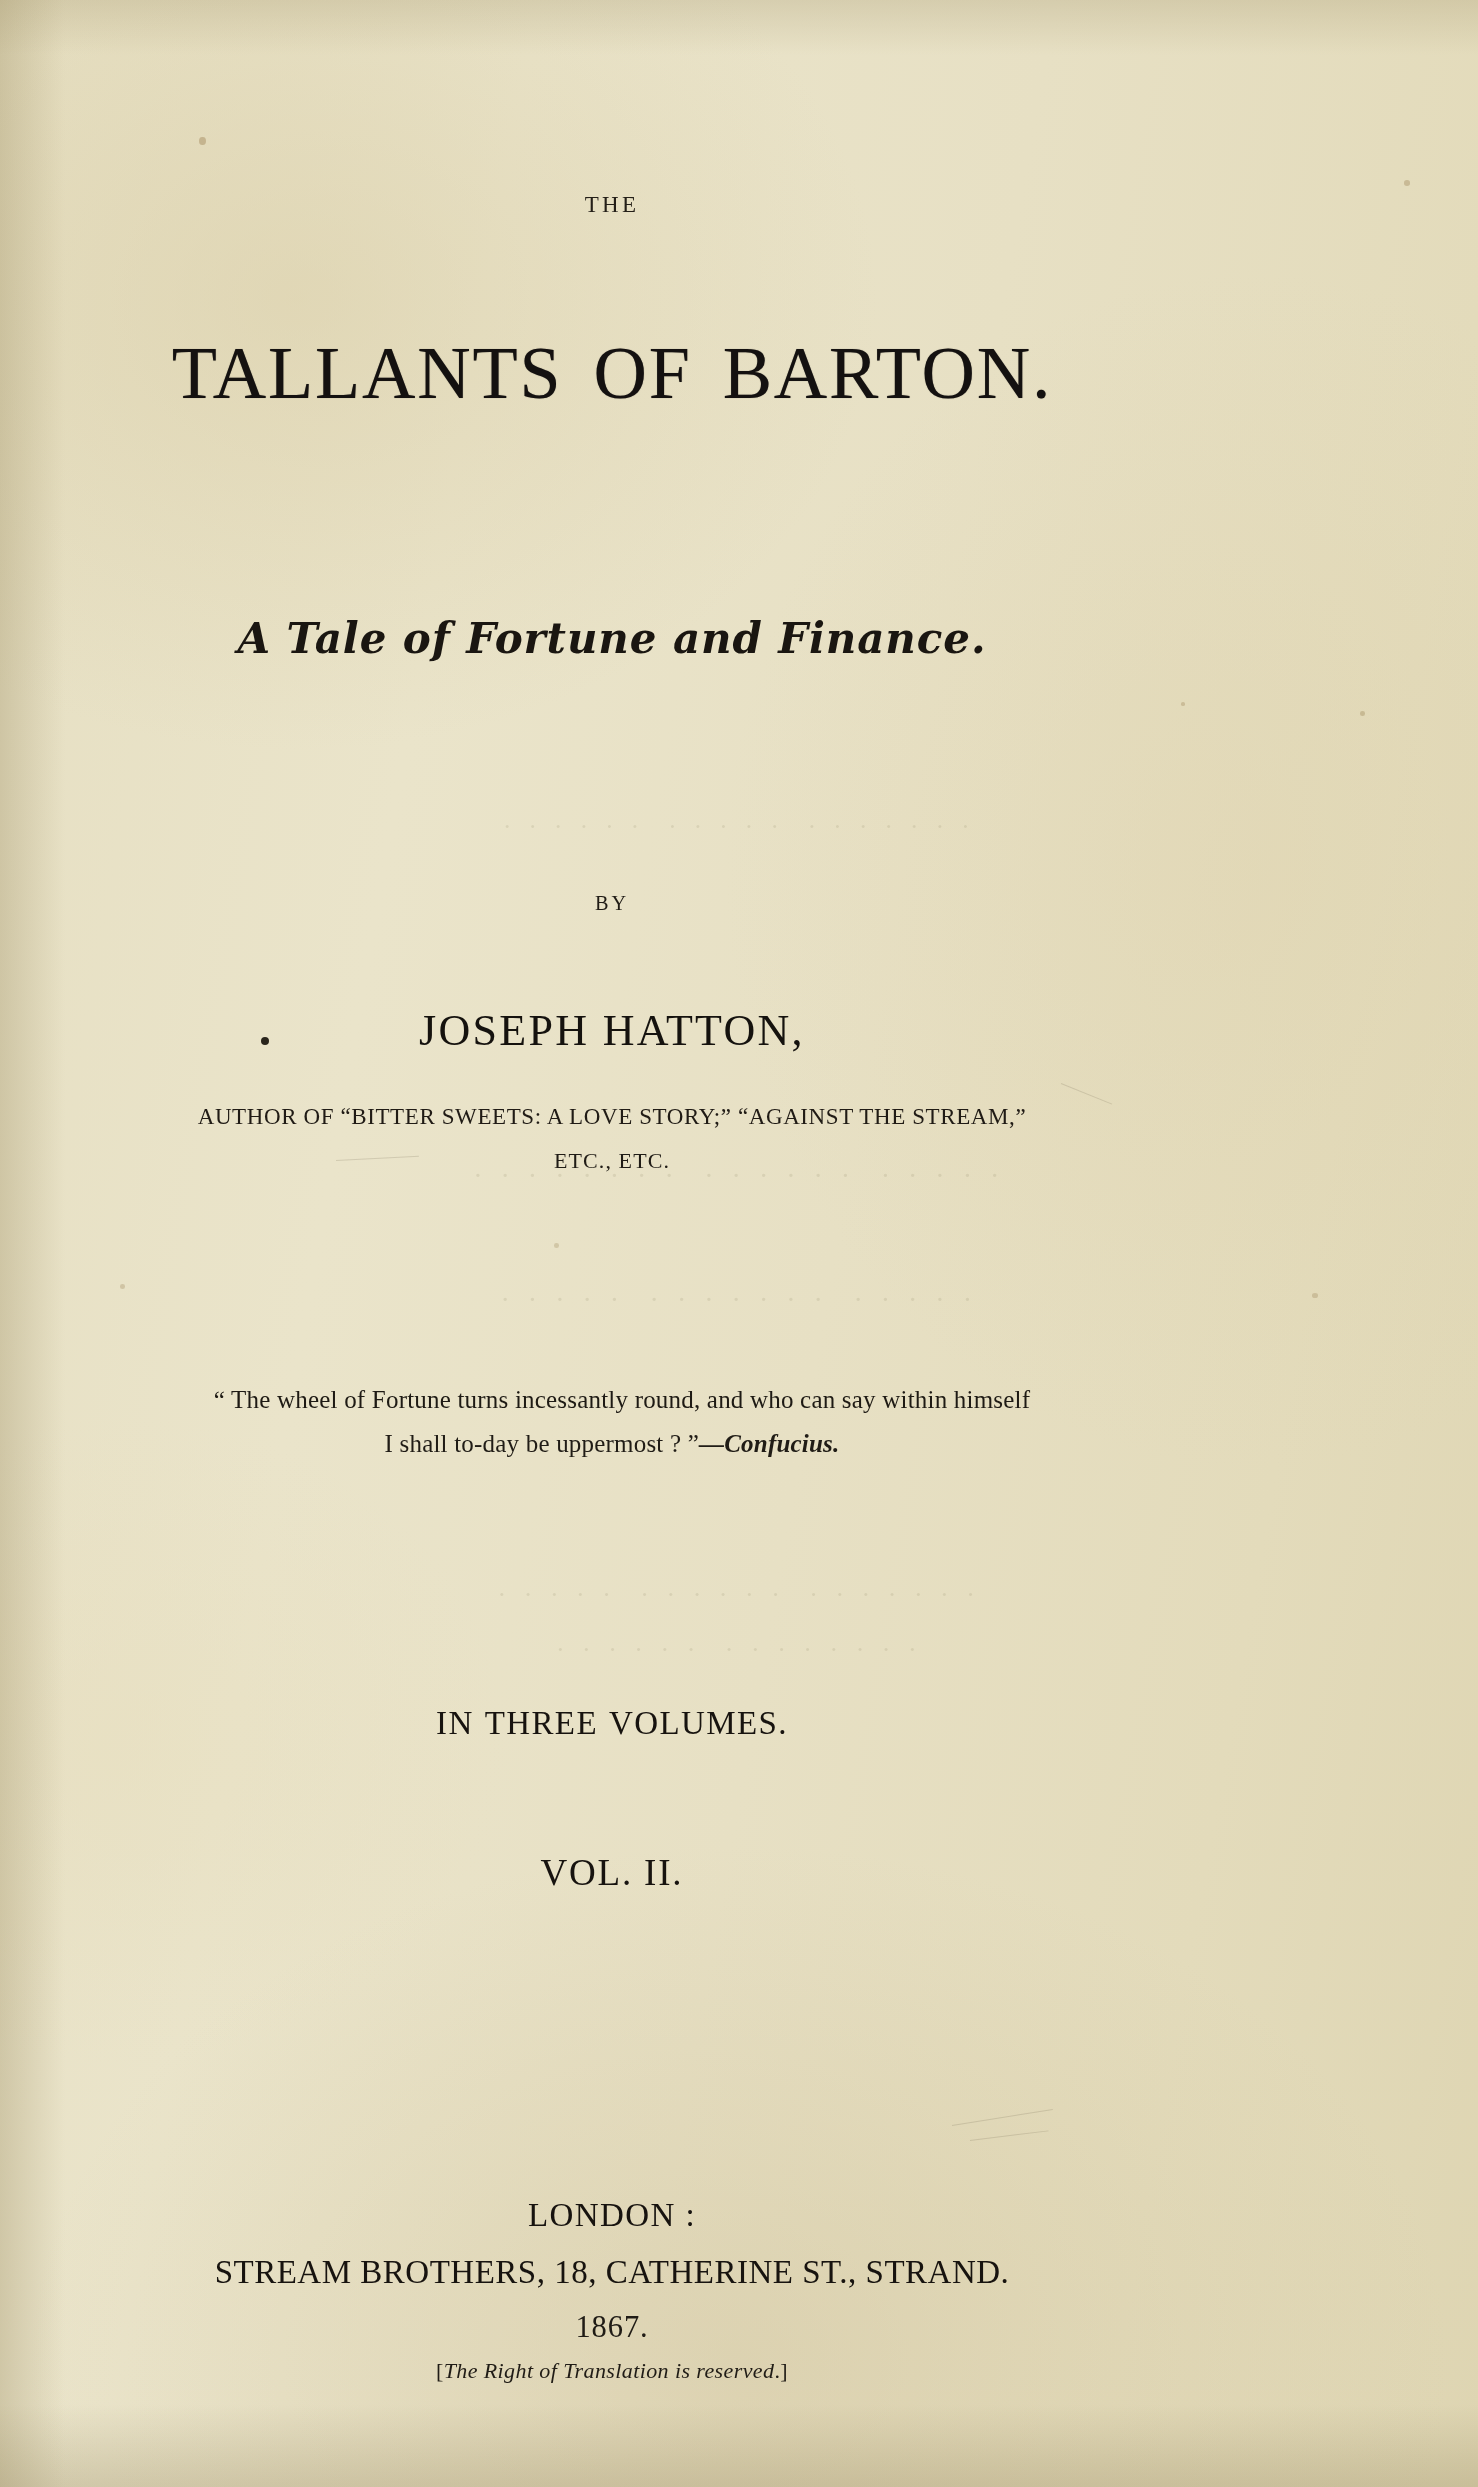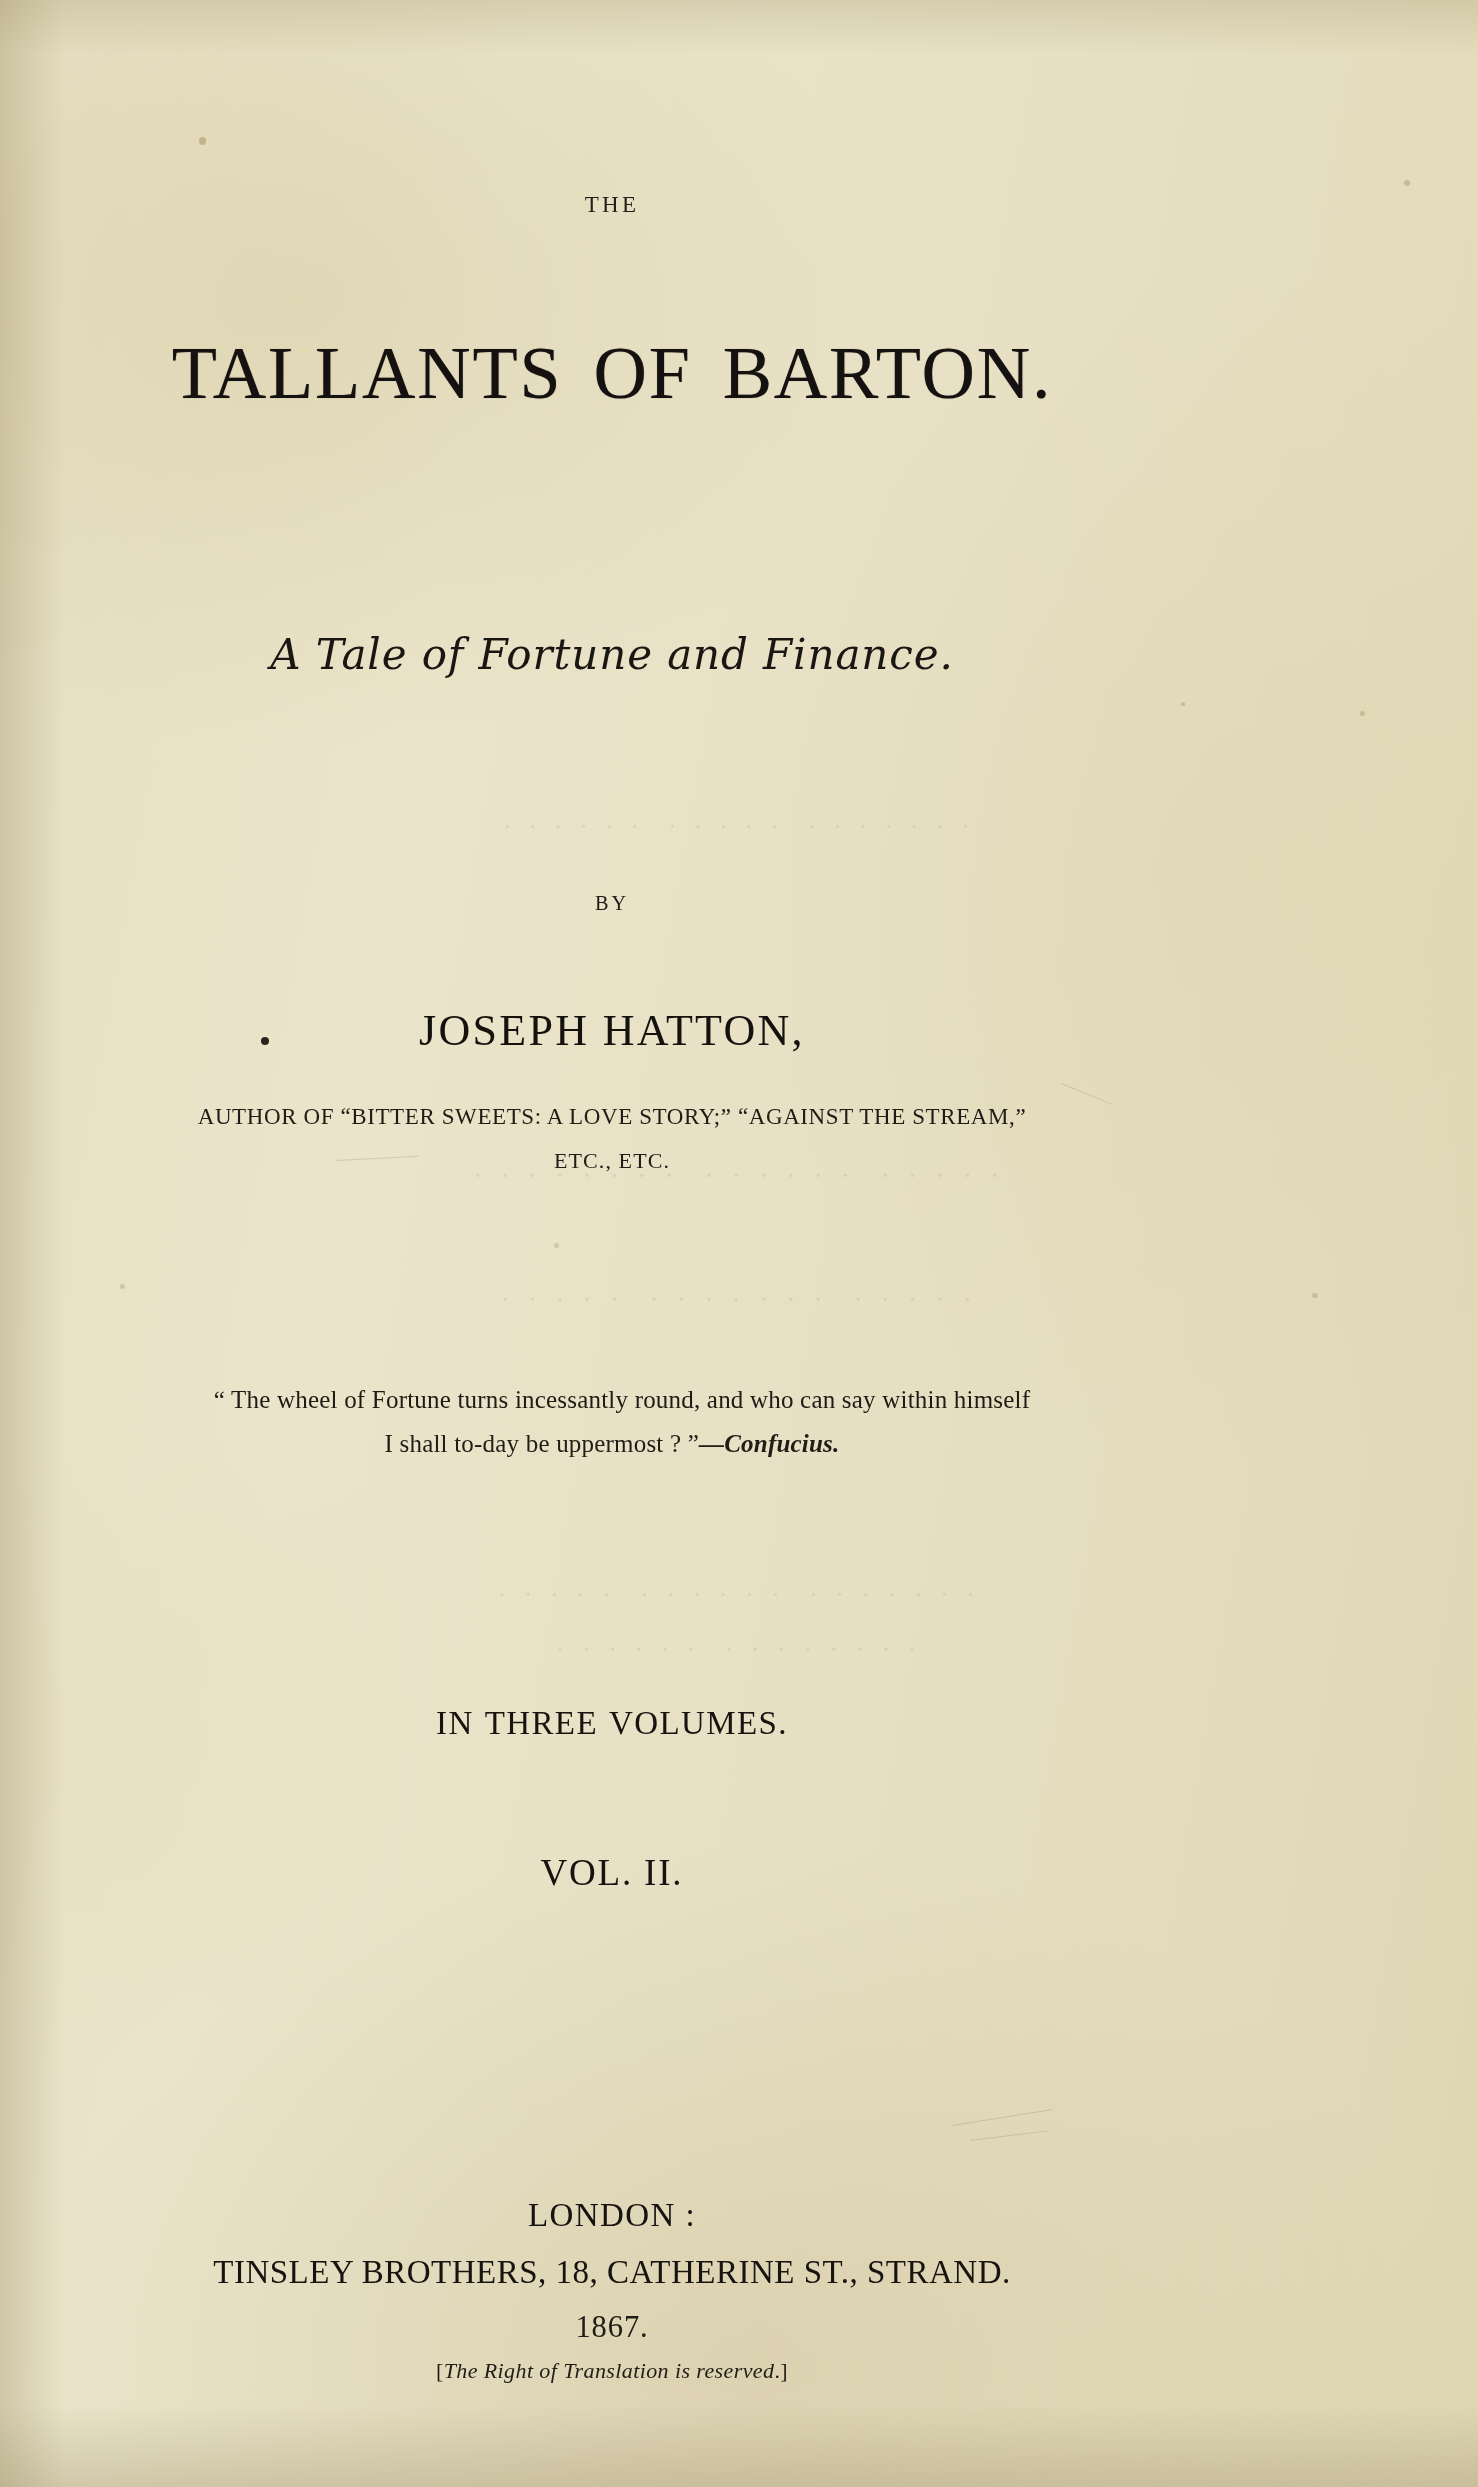--- a/index.html
+++ b/index.html
@@ -100,24 +100,23 @@
     text-shadow: 0 0 0.9px rgba(25,20,15,0.45);
   }
   .main-title .sp { display: inline-block; width: 31px; }
 
   .subtitle {
     position: absolute;
     top: 614px; left: 0; right: 0;
     font-size: 42px;
     color: #1a1611;
     font-family: "DejaVu Serif", serif;
-    font-weight: normal;
+    font-weight: bold;
     font-style: italic;
     letter-spacing: 0.9px;
-    margin-top: 16px;
   }
 
   .by {
     position: absolute;
     top: 892px; left: 0; right: 0;
     font-size: 20.3px;
     letter-spacing: 2.8px;
     font-variant: small-caps;
   }
 
@@ -276,21 +275,21 @@
 
     <div class="epigraph-1 line">“ The wheel of Fortune turns incessantly round, and who can say within himself</div>
     <div class="epigraph-2 line">
       <span>I shall to-day be uppermost ? ”</span><span class="attrib">—Confucius.</span>
     </div>
 
     <div class="volumes line">IN<span class="sp"></span>THREE<span class="sp"></span>VOLUMES.</div>
     <div class="vol-number line">VOL. II.</div>
 
     <div class="imprint-city line">LONDON :</div>
-    <div class="imprint-publisher line">TINSLEY BROTHERS, 18, CATHERINE ST., STRAND.</div>
+    <div class="imprint-publisher line">STREAM BROTHERS, 18, CATHERINE ST., STRAND.</div>
     <div class="imprint-year line">1867.</div>
     <div class="imprint-rights line">
       <span class="brk">[</span><span>The Right of Translation is reserved</span><span class="brk">.]</span>
     </div>
 
   </div>
 </div>
 
 
 </body></html>

